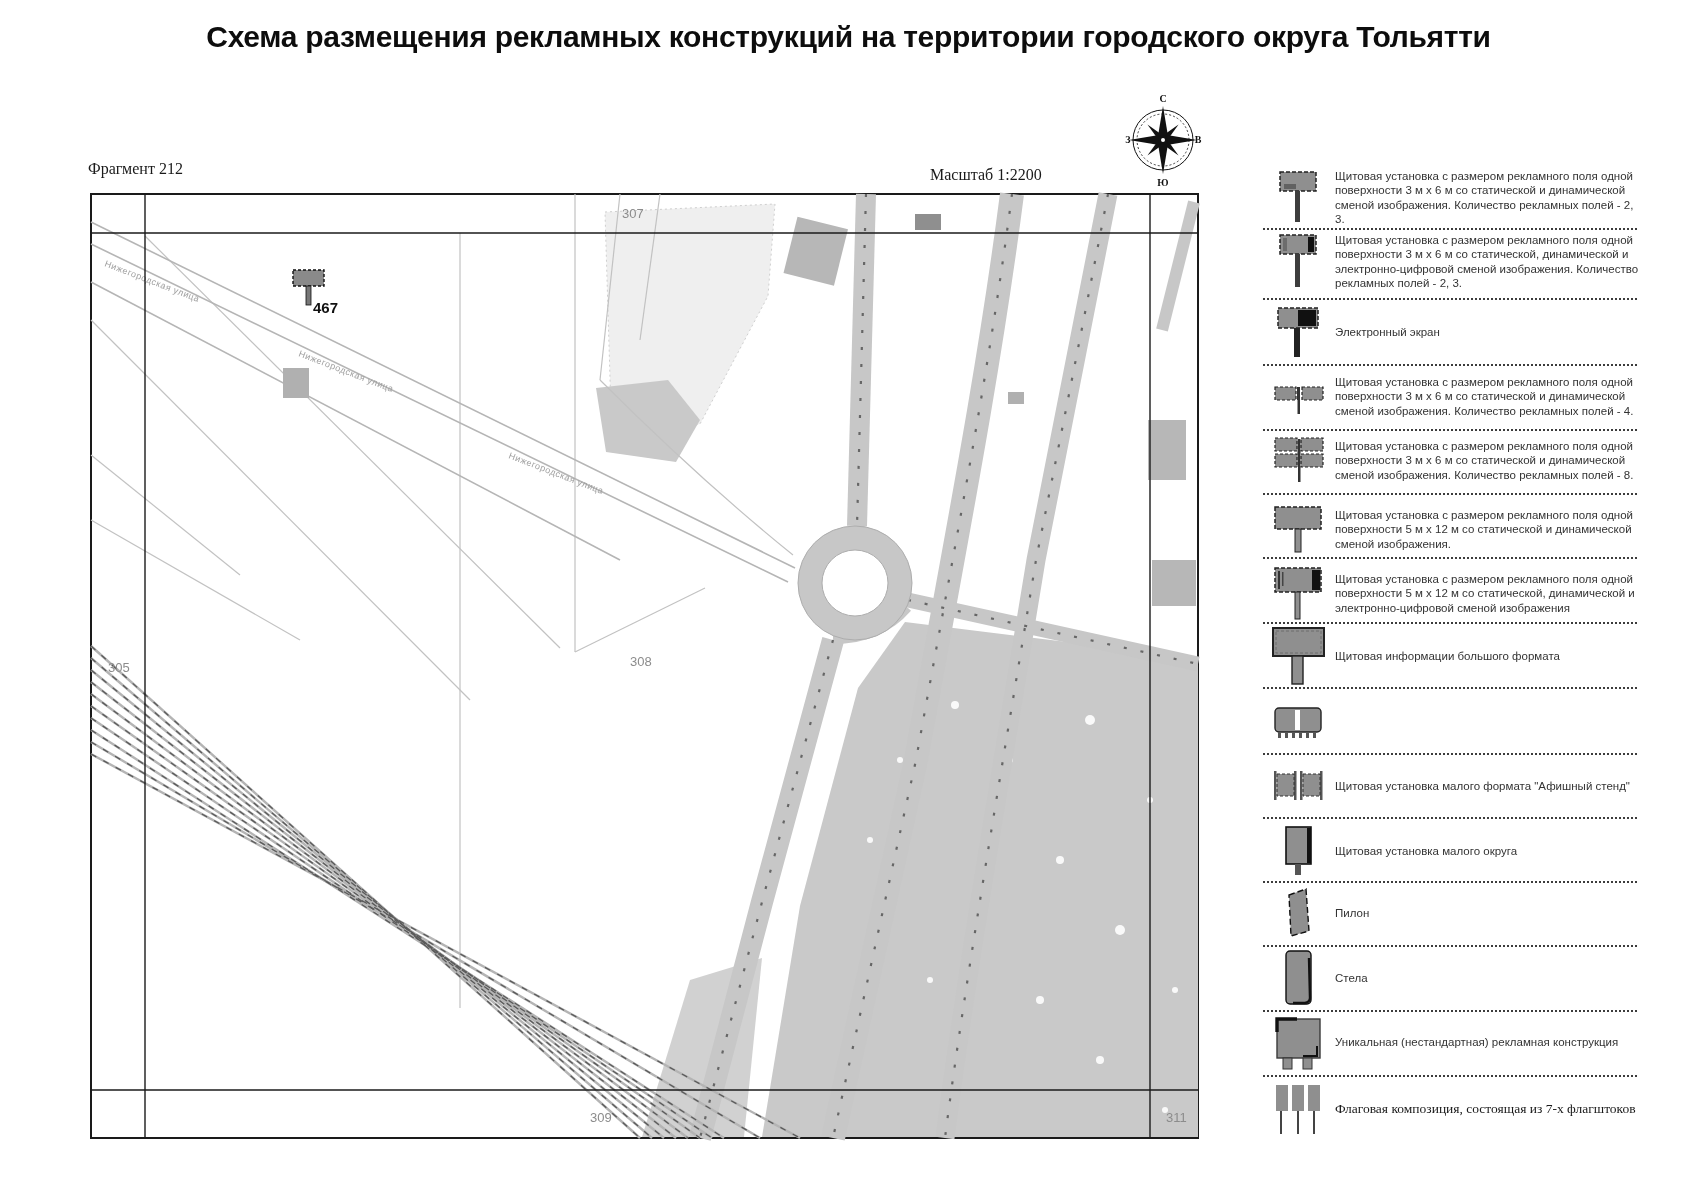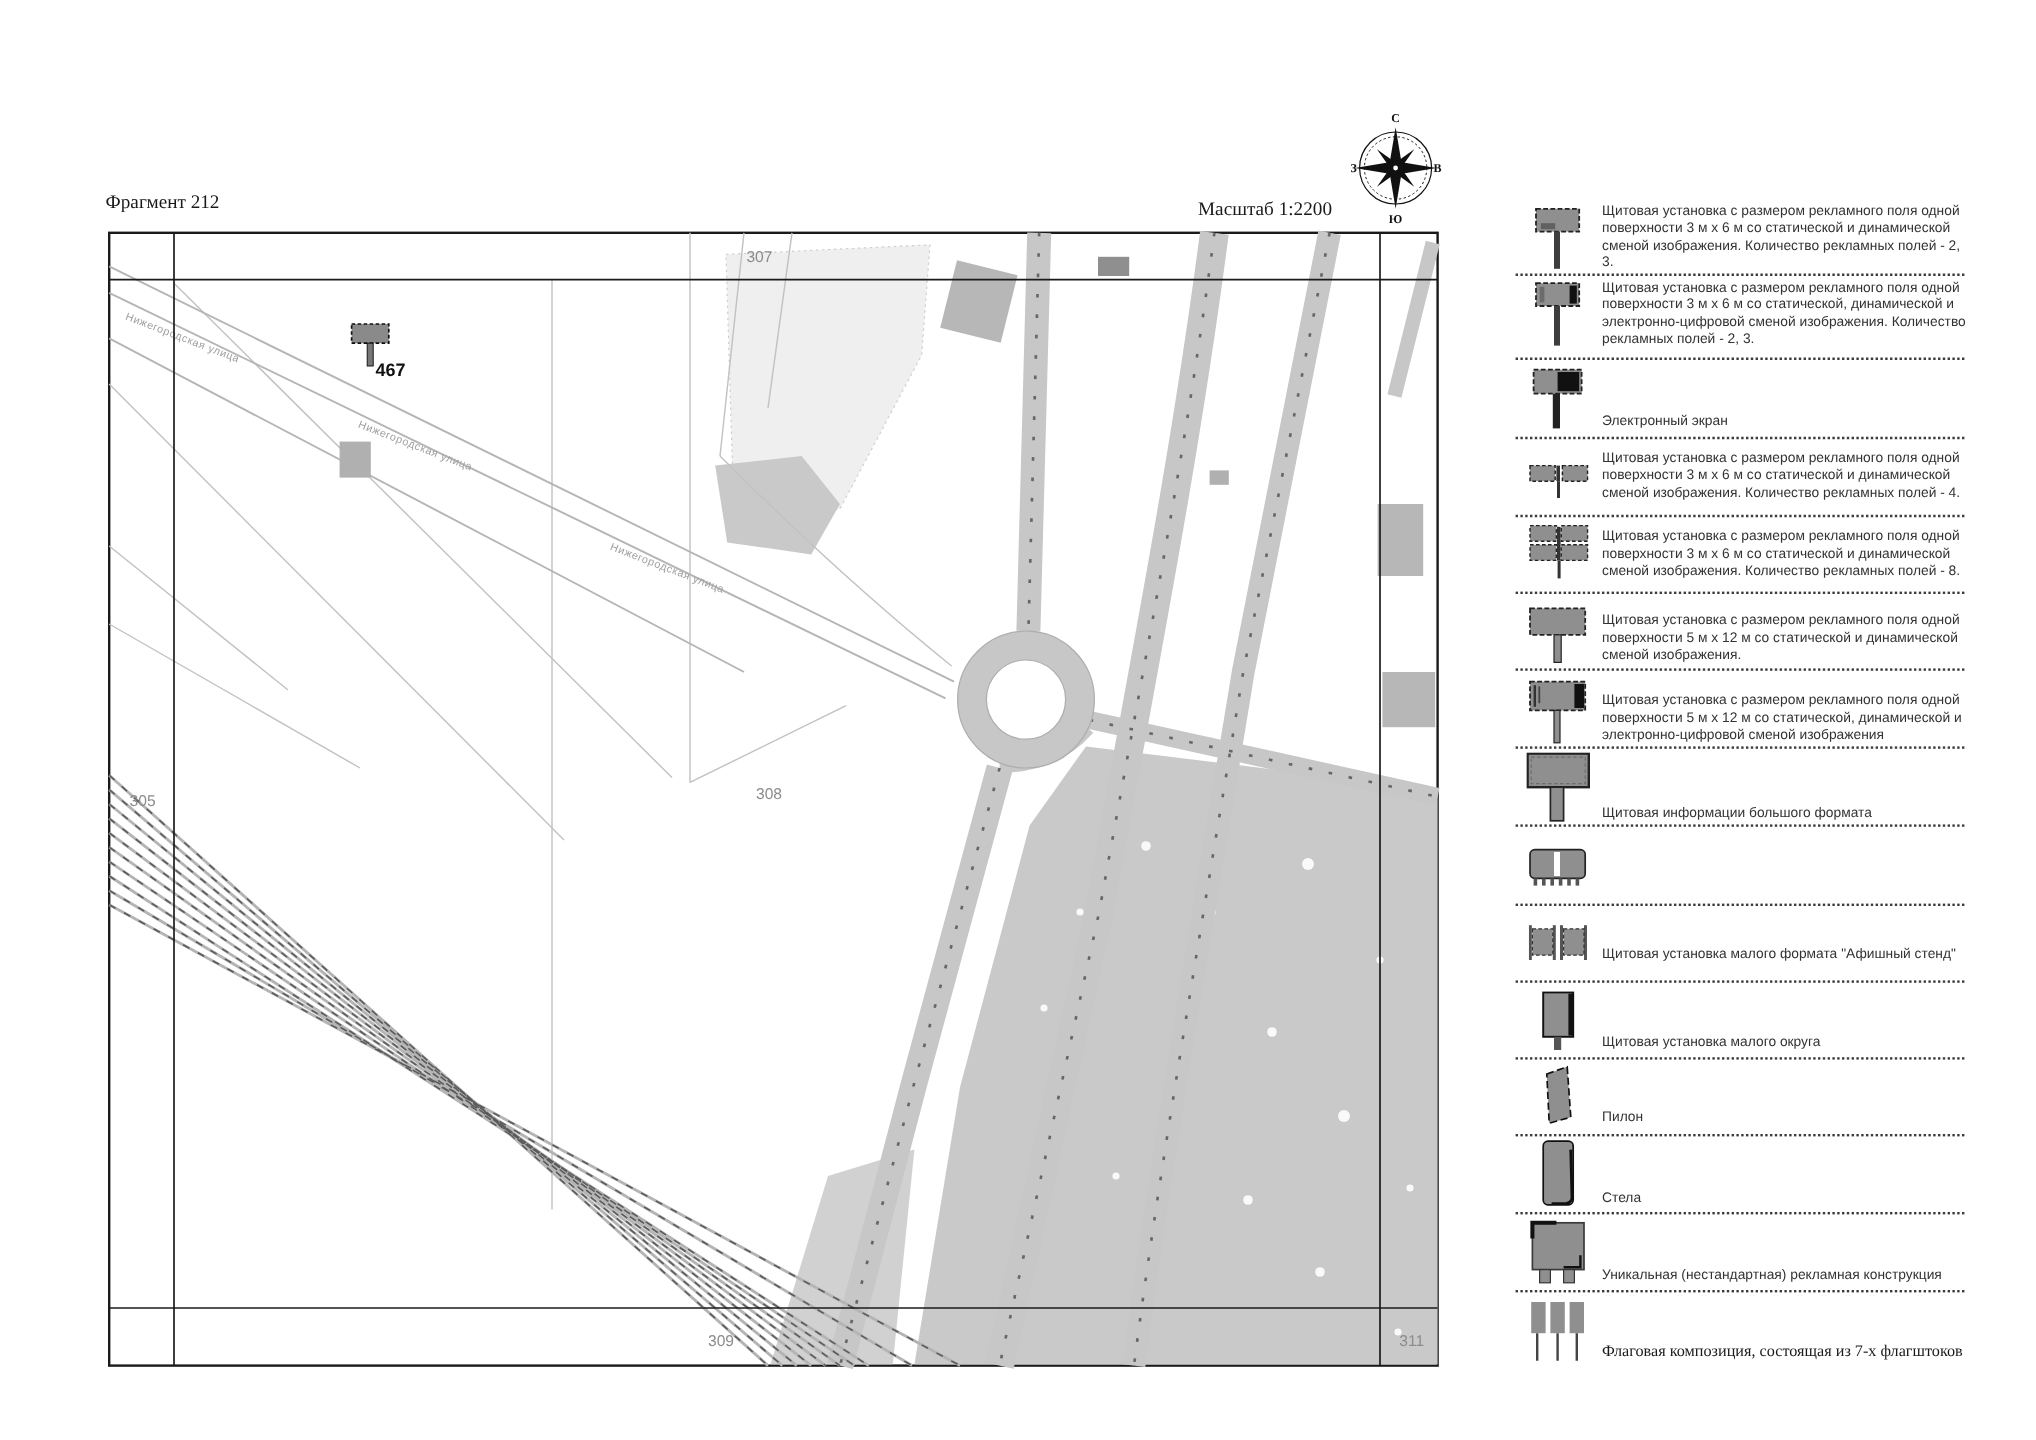--- a/index.html
+++ b/index.html
@@ -2,40 +2,41 @@
 <html><head>
 <meta charset="utf-8">
 <style>
   html,body{margin:0;padding:0;background:#fff;}
   .page{position:relative;width:1697px;height:1200px;background:#fff;overflow:hidden;
         font-family:"Liberation Sans",sans-serif;color:#1f1f1f;}
   .title{position:absolute;left:0;top:20px;width:100%;text-align:center;
          font-size:30px;font-weight:bold;letter-spacing:-0.3px;color:#0d0d0d;}
   .serif-label{position:absolute;font-family:"Liberation Serif",serif;font-size:16px;color:#1a1a1a;}
   .frag{left:88px;top:160px;}
-  .scale{left:930px;top:166px;width:180px;text-align:right;}
+  .scale{left:930px;top:166px;width:180px;text-align:left;}
   .compass{position:absolute;left:1123px;top:92px;}
   .compass text{font:bold 10px "Liberation Serif",serif;fill:#111;text-anchor:middle;}
   .mapsvg{position:absolute;left:80px;top:188px;}
   .mapnum{font:13px "Liberation Sans",sans-serif;fill:#8c8c8c;}
   .street{font:9px "Liberation Sans",sans-serif;fill:#a0a0a0;letter-spacing:.5px;}
   .mk467{font:bold 15px "Liberation Sans",sans-serif;fill:#111;}
   .legend{position:absolute;left:0;top:0;}
-  .lrow{position:absolute;left:1263px;width:378px;display:flex;align-items:flex-end;}
+  .lrow{position:absolute;left:1263px;width:378px;display:flex;align-items:center;}
   .lrow.center{}
   .licon{width:72px;flex:0 0 72px;display:flex;justify-content:center;}
   .ltext{flex:1;font-size:11.5px;line-height:1.24;color:#333;padding-top:1px;}
   .lrow.serif .ltext{font-family:"Liberation Serif",serif;font-size:13.5px;line-height:1.5;color:#1a1a1a;}
   .lsep{position:absolute;left:1263px;width:374px;border-top:2px dotted #3c3c3c;height:0;}
 </style>
 </head>
 <body>
 
 <div class="page">
 
+  <div class="title">Схема размещения рекламных конструкций на территории городского округа Тольятти</div>
 
   <div class="serif-label frag">Фрагмент 212</div>
   <div class="serif-label scale">Масштаб 1:2200</div>
 
   <svg class="compass" width="80" height="96" viewBox="0 0 80 96">
     <circle cx="40" cy="48" r="30" fill="none" stroke="#111" stroke-width="1"></circle>
     <circle cx="40" cy="48" r="26" fill="none" stroke="#111" stroke-width="0.8" stroke-dasharray="2 2"></circle>
     <g fill="#111">
       <path d="M40,26 L43,44 L40,48 L37,44 Z" transform="rotate(45 40 48)"></path>
       <path d="M40,26 L43,44 L40,48 L37,44 Z" transform="rotate(135 40 48)"></path>

